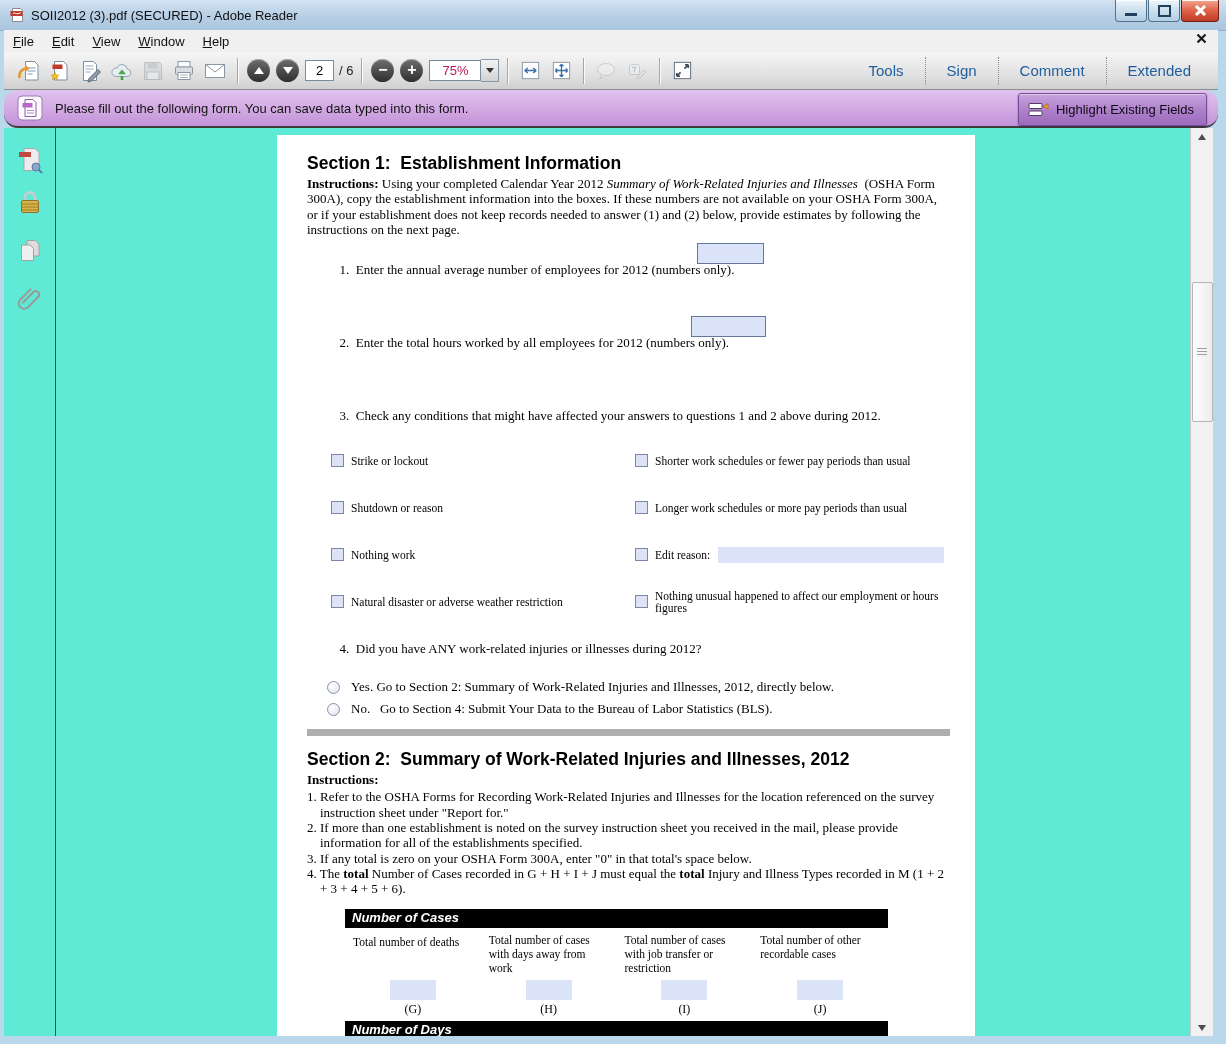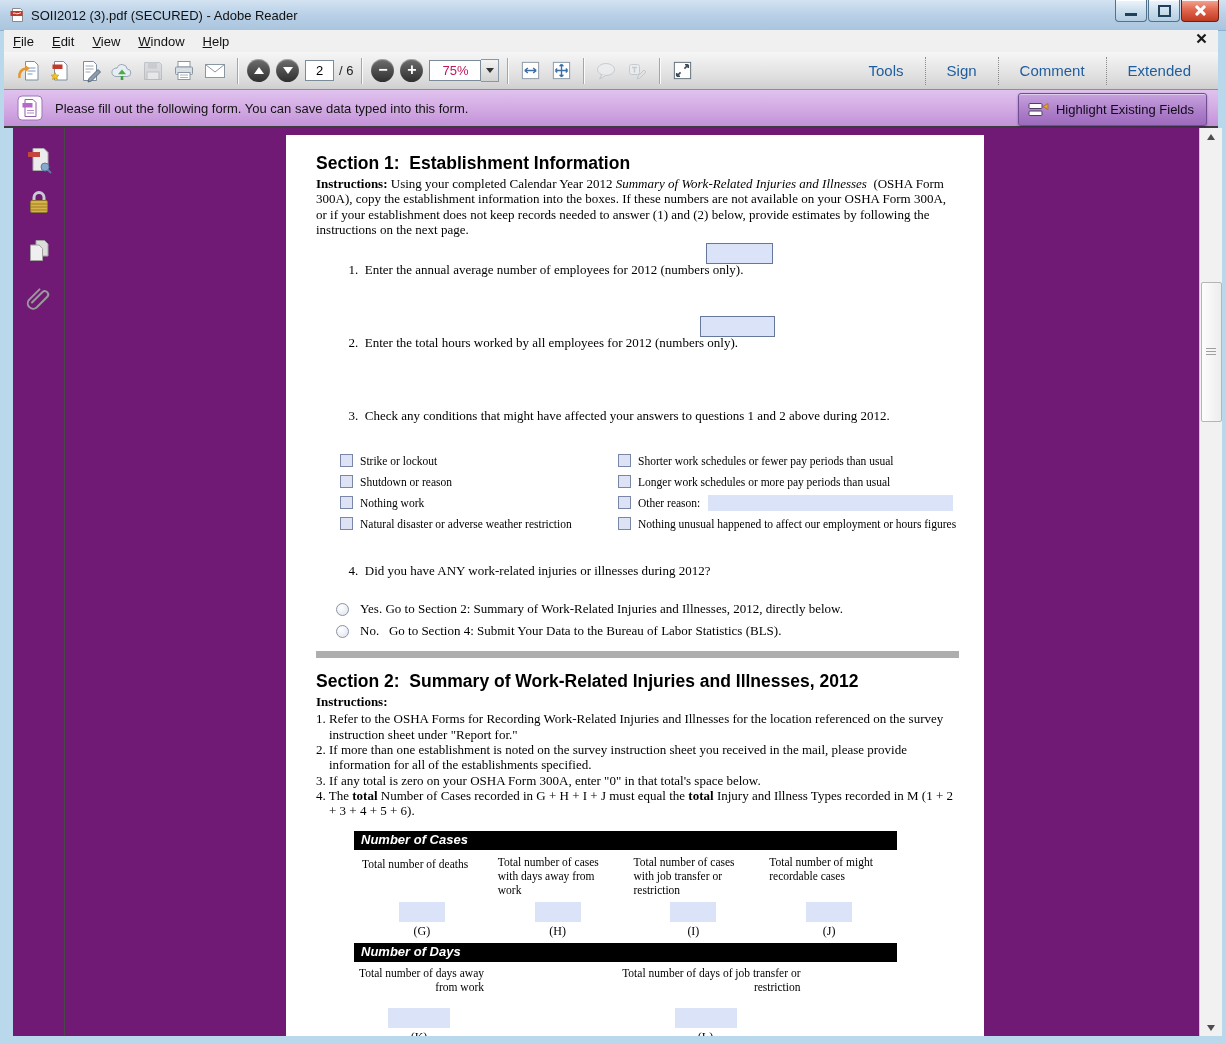--- a/index.html
+++ b/index.html
@@ -50,30 +50,30 @@
   .navbtn .tri-dn{width:0;height:0;border-left:5px solid transparent;border-right:5px solid transparent;border-top:7px solid #fff;}
   .navbtn .pm{color:#fff;font-size:16px;font-weight:bold;line-height:1;margin-top:-1px;}
   .tb-right{margin-left:auto;display:flex;align-items:center;height:38px;}
   .tlabel{font-size:15px;font-weight:normal;color:#1e5d9e;padding:0 21px;height:28px;line-height:28px;}
   .tlabel + .tlabel{border-left:1px dotted #8a8a8a;}
   .tb-right{padding-right:6px;}
 
   
   .msgbar{position:absolute;left:4px;top:90px;width:1214px;height:38px;
     background:linear-gradient(180deg,#e0c2ee 0%,#d2a9e3 55%,#c291d8 100%);
-    border-bottom:2px solid #3c3c3c;display:flex;align-items:center;box-sizing:border-box;}
+    border-bottom:2px solid #3c3c3c;display:flex;align-items:center;box-sizing:border-box;border-radius:14px;}
   .msgicon{margin:0 12px 0 13px;display:inline-flex;}
   .msgtext{font-size:13px;color:#141414;}
   .hl-btn{position:absolute;right:11px;top:3px;height:31px;display:flex;align-items:center;
     background:linear-gradient(180deg,#c7a3de,#ab7cc8 60%,#9d6bbd);
     border:1px solid #6f4f92;border-radius:3px;padding:0 12px 0 9px;box-shadow:0 1px 2px rgba(60,20,90,.45), inset 0 1px 0 rgba(255,255,255,.45);}
   .hl-btn span{font-size:13px;color:#100a18;margin-left:7px;}
 
   
-  .main{position:absolute;left:4px;top:128px;width:1209px;height:908px;background:#701a75;overflow:hidden;margin-left:9px;}
+  .main{position:absolute;left:4px;top:128px;width:1209px;height:908px;background:#5eead4;overflow:hidden;}
   .sidebar{position:absolute;left:0;top:0;width:52px;height:100%;display:flex;flex-direction:column;align-items:center;padding-top:16px;box-sizing:border-box;border-right:1px solid #484848;}
   .sideicon{width:32px;height:32px;display:flex;align-items:center;justify-content:center;margin-bottom:10px;}
   .sideicon.gap{margin-top:6px;}
 
   
   .scroll{position:absolute;right:0;top:0;width:22px;height:100%;background:#f1f1f1;border-left:1px solid #c9c9c9;}
   .s-arrow{position:absolute;left:0;width:22px;height:17px;display:flex;align-items:center;justify-content:center;}
   .s-arrow.up{top:0;} .s-arrow.dn{bottom:0;}
   .tri-s-up{width:0;height:0;border-left:4px solid transparent;border-right:4px solid transparent;border-bottom:6px solid #4d4d4d;}
   .tri-s-dn{width:0;height:0;border-left:4px solid transparent;border-right:4px solid transparent;border-top:6px solid #4d4d4d;}
@@ -88,21 +88,21 @@
   .pc{padding:18px 25px 0 30px;}
   .sec-h{font-family:"Liberation Sans",sans-serif;font-weight:bold;font-size:17.5px;margin:0 0 2px 0;white-space:pre-wrap;}
   .ser{font-size:13px;line-height:15.3px;white-space:pre-wrap;}
   .b{font-weight:bold;} .i{font-style:italic;}
   .qrow{position:relative;margin-top:9px;font-size:13px;white-space:pre-wrap;}
   .field{background:#dbe3f8;display:inline-block;}
   .field.bordered{border:1px solid #66779b;}
   .q1f{position:absolute;right:186px;top:-3px;width:65px;height:19px;}
   .q2f{position:absolute;right:184px;top:-3px;width:73px;height:19px;}
 
-  .cbgrid{display:grid;grid-template-columns:278px 1fr;margin:10px 0 0 24px;row-gap:0;}
+  .cbgrid{display:grid;grid-template-columns:278px 1fr;margin:10px 0 0 24px;row-gap:0;gap:26px;}
   .cbrow{display:flex;align-items:center;height:21px;font-size:11.5px;white-space:pre-wrap;}
   .cb{width:11px;height:11px;background:#dde3f5;border:1px solid #7a86a8;margin-right:7px;flex:none;}
   .other-input{flex:1;height:16px;background:#dbe3f8;margin-left:8px;margin-right:6px;}
 
   .radiorow{display:flex;align-items:center;margin:6px 0 0 20px;font-size:13px;white-space:pre-wrap;}
   .radio{width:11px;height:11px;border:1px solid #8a92a6;border-radius:50%;
     background:radial-gradient(circle at 35% 30%,#ffffff,#dde3ee);margin-right:11px;flex:none;}
 
   .divider{height:7px;background:#aeaeae;margin-top:12px;}
 
@@ -348,21 +348,21 @@
         <div class="qrow">
           <span>3.  Check any conditions that might have affected your answers to questions 1 and 2 above during 2012.</span>
         </div>
 
         <div class="cbgrid">
           <div class="cbrow"><span class="cb"></span><span>Strike or lockout</span></div>
           <div class="cbrow"><span class="cb"></span><span>Shorter work schedules or fewer pay periods than usual</span></div>
           <div class="cbrow"><span class="cb"></span><span>Shutdown or reason</span></div>
           <div class="cbrow"><span class="cb"></span><span>Longer work schedules or more pay periods than usual</span></div>
           <div class="cbrow"><span class="cb"></span><span>Nothing work</span></div>
-          <div class="cbrow"><span class="cb"></span><span>Other reason:</span><span class="other-input"></span></div>
+          <div class="cbrow"><span class="cb"></span><span>Edit reason:</span><span class="other-input"></span></div>
           <div class="cbrow"><span class="cb"></span><span>Natural disaster or adverse weather restriction</span></div>
           <div class="cbrow"><span class="cb"></span><span>Nothing unusual happened to affect our employment or hours figures</span></div>
         </div>
 
         <div class="qrow" style="margin-top:13px">
           <span>4.  Did you have ANY work-related injuries or illnesses during 2012?</span>
         </div>
         <div class="radiorow">
           <span class="radio"></span>
           <span>Yes. Go to Section 2: Summary of Work-Related Injuries and Illnesses, 2012, directly below.</span>
@@ -383,21 +383,21 @@
           <div class="s2item"><span>4. The </span><span class="b">total</span><span> Number of Cases recorded in G + H + I + J must equal the </span><span class="b">total</span><span> Injury and Illness Types recorded in M (1 + 2 + 3 + 4 + 5 + 6).</span></div>
         </div>
 
         <div class="tbl">
 
           <div class="blackbar">Number of Cases</div>
           <div class="cases-grid">
             <div class="chead" style="padding-top:7px">Total number of deaths</div>
             <div class="chead">Total number of cases with days away from work</div>
             <div class="chead">Total number of cases with job transfer or restriction</div>
-            <div class="chead">Total number of might recordable cases</div>
+            <div class="chead">Total number of other recordable cases</div>
           </div>
           <div class="cases-grid">
             <div class="cinput">
                 <span class="field"></span>
               </div>
             <div class="cinput">
                 <span class="field"></span>
               </div>
             <div class="cinput">
                 <span class="field"></span>

